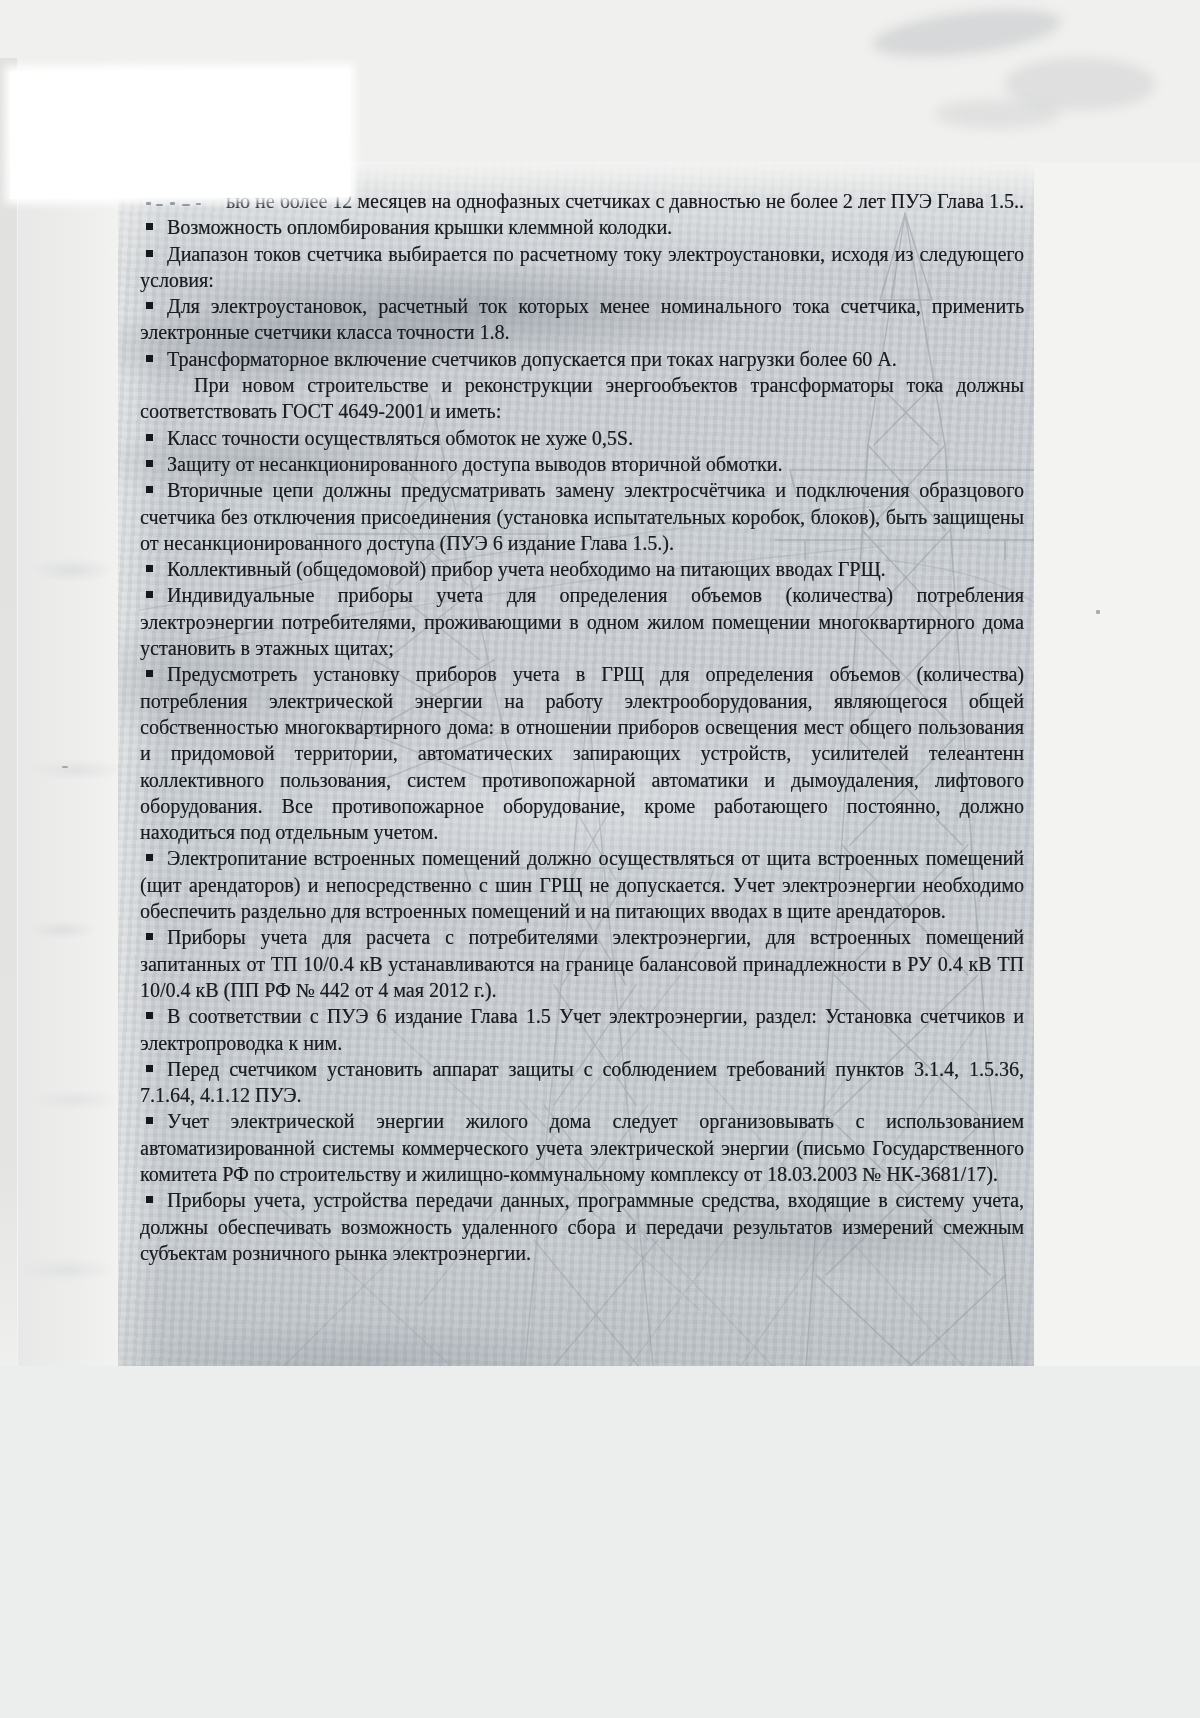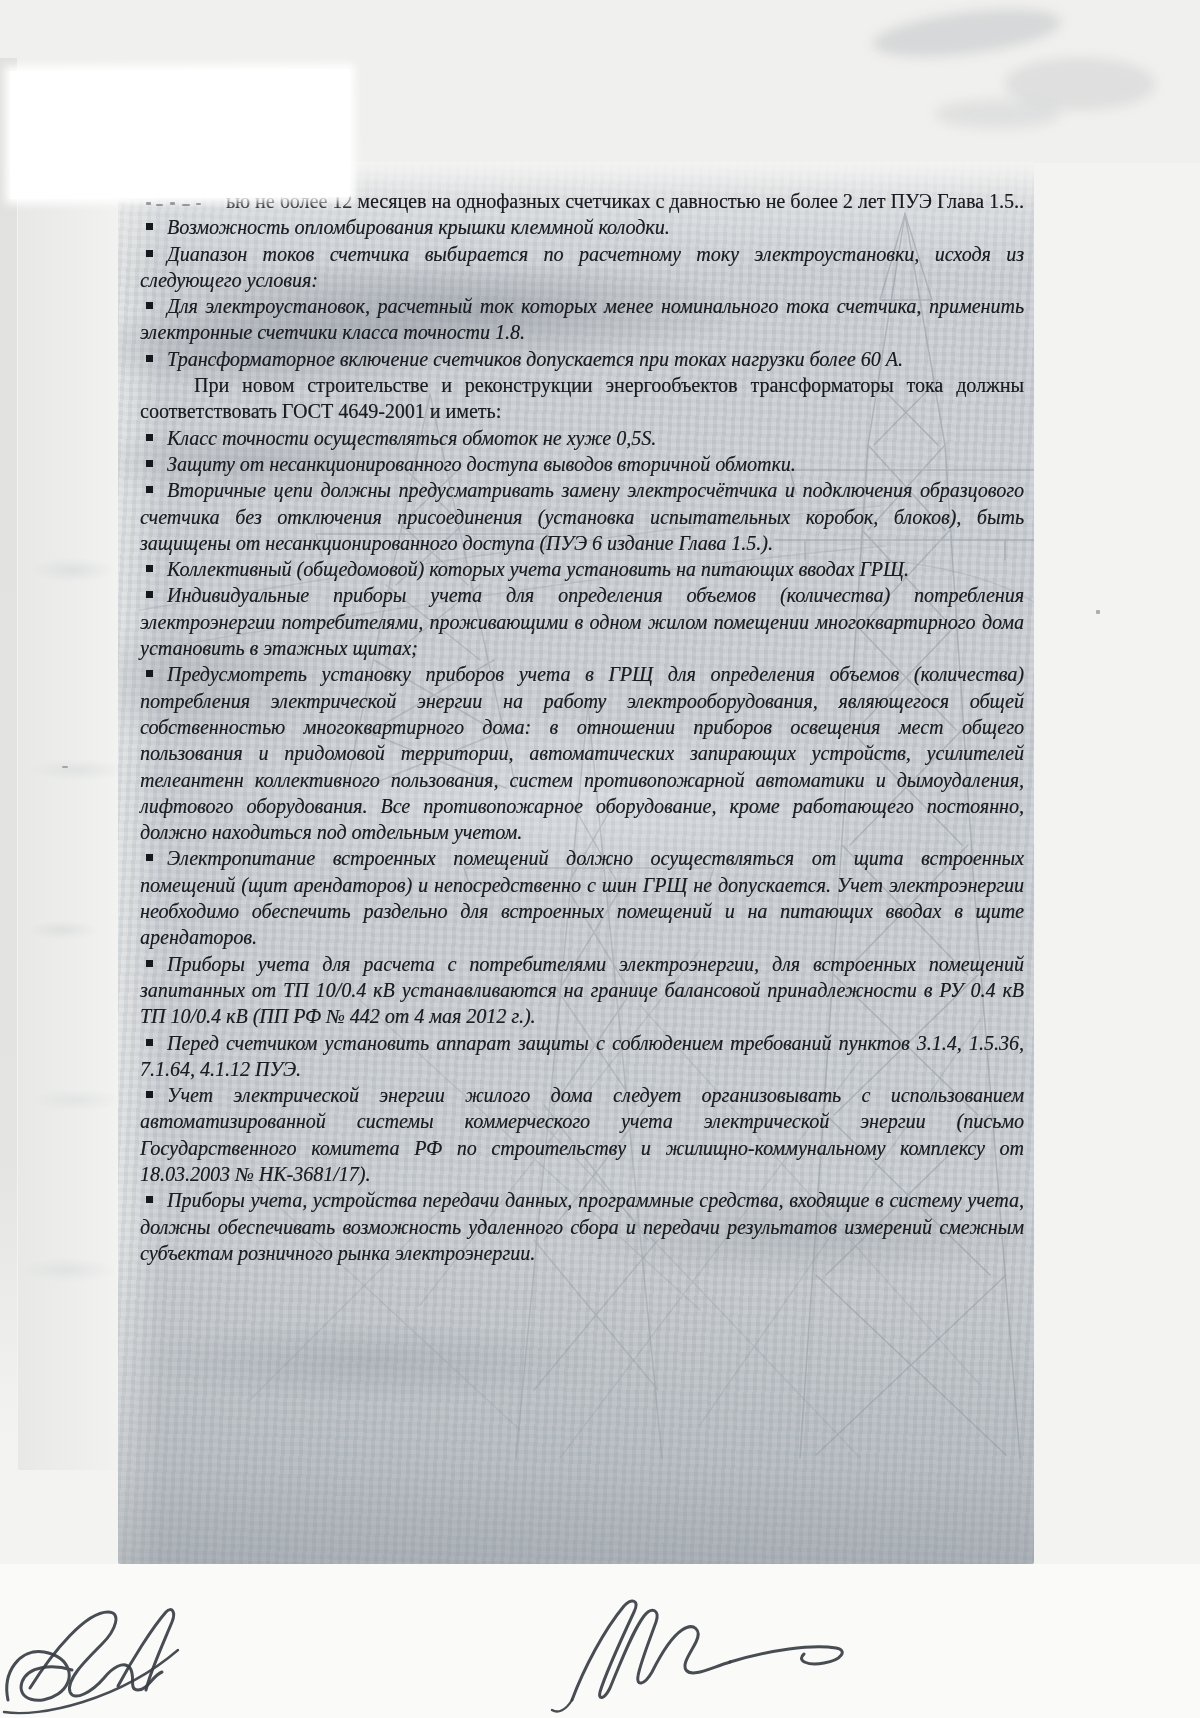--- a/index.html
+++ b/index.html
@@ -1,17 +1,17 @@
 <!DOCTYPE html>
 <html><head>
 <meta charset="utf-8">
 <style>
   html,body{margin:0;padding:0;background:#eceded;}
   .page{
-    position:relative;width:1200px;height:1718px;overflow:hidden;
+    position:relative;width:1200px;height:1366px;overflow:hidden;
     background:#f3f3f1;
     font-family:"Liberation Serif","DejaVu Serif",serif;
   }
   
   .top-band{position:absolute;left:0;top:0;width:1200px;height:163px;background:#f0f0ee;z-index:1;}
   .left-strip{position:absolute;left:0;top:58px;width:17px;height:1380px;z-index:1;
     background:linear-gradient(180deg,#e1e1df 0%,#e4e4e2 80%,rgba(228,228,226,0) 100%);}
   .left-margin-haze{position:absolute;left:18px;top:170px;width:100px;height:1300px;z-index:1;
     background:
       radial-gradient(60px 18px at 55px 400px,rgba(150,158,166,.18),transparent 70%),
@@ -53,21 +53,21 @@
 
   
   .textblock{
     position:absolute;left:140px;top:188px;width:884px;z-index:3;
     font-size:20px;line-height:26.3px;color:#191c21;
     text-shadow:.3px .3px .5px rgba(25,28,33,.5);
   }
   .para{text-align:justify;margin:0;}
   .para-continuation{text-indent:86px;}
   .para-indent{text-indent:54px;}
-  .para-bullet{text-indent:6px;font-style:italic;}
+  .para-bullet{text-indent:6px;}
   .bullet-sq{display:inline-block;width:7px;height:7px;background:#15181d;margin-right:14px;
     transform:translateY(-4px);}
 
   
   svg.sig{position:absolute;z-index:5;}
   .ink{stroke:#383d44;fill:none;stroke-width:3;stroke-linecap:round;stroke-linejoin:round;opacity:.92;}
   .bottom-band{position:absolute;left:0;top:1564px;width:1200px;height:154px;background:#fafaf9;z-index:1;}
 </style>
 </head>
 <body>
@@ -156,25 +156,26 @@
   <div class="textblock">
       <p class="para para-continuation"><span>ью не более 12 месяцев на однофазных счетчиках с давностью не более 2 лет ПУЭ Глава 1.5..</span></p>
       <p class="para para-bullet"><span class="bullet-sq"></span><span>Возможность опломбирования крышки клеммной колодки.</span></p>
       <p class="para para-bullet"><span class="bullet-sq"></span><span>Диапазон токов счетчика выбирается по расчетному току электроустановки, исходя из следующего условия:</span></p>
       <p class="para para-bullet"><span class="bullet-sq"></span><span>Для электроустановок, расчетный ток которых менее номинального тока счетчика, применить электронные счетчики класса точности 1.8.</span></p>
       <p class="para para-bullet"><span class="bullet-sq"></span><span>Трансформаторное включение счетчиков допускается при токах нагрузки более 60 А.</span></p>
       <p class="para para-indent"><span>При новом строительстве и реконструкции энергообъектов трансформаторы тока должны соответствовать ГОСТ 4649-2001 и иметь:</span></p>
       <p class="para para-bullet"><span class="bullet-sq"></span><span>Класс точности осуществляться обмоток не хуже 0,5S.</span></p>
       <p class="para para-bullet"><span class="bullet-sq"></span><span>Защиту от несанкционированного доступа выводов вторичной обмотки.</span></p>
       <p class="para para-bullet"><span class="bullet-sq"></span><span>Вторичные цепи должны предусматривать замену электросчётчика и подключения образцового счетчика без отключения присоединения (установка испытательных коробок, блоков), быть защищены от несанкционированного доступа (ПУЭ 6 издание Глава 1.5.).</span></p>
-      <p class="para para-bullet"><span class="bullet-sq"></span><span>Коллективный (общедомовой) которых учета установить на питающих вводах ГРЩ.</span></p>
+      <p class="para para-bullet"><span class="bullet-sq"></span><span>Коллективный (общедомовой) прибор учета необходимо на питающих вводах ГРЩ.</span></p>
       <p class="para para-bullet"><span class="bullet-sq"></span><span>Индивидуальные приборы учета для определения объемов (количества) потребления электроэнергии потребителями, проживающими в одном жилом помещении многоквартирного дома установить в этажных щитах;</span></p>
       <p class="para para-bullet"><span class="bullet-sq"></span><span>Предусмотреть установку приборов учета в ГРЩ для определения объемов (количества) потребления электрической энергии на работу электрооборудования, являющегося общей собственностью многоквартирного дома: в отношении приборов освещения мест общего пользования и придомовой территории, автоматических запирающих устройств, усилителей телеантенн коллективного пользования, систем противопожарной автоматики и дымоудаления, лифтового оборудования. Все противопожарное оборудование, кроме работающего постоянно, должно находиться под отдельным учетом.</span></p>
       <p class="para para-bullet"><span class="bullet-sq"></span><span>Электропитание встроенных помещений должно осуществляться от щита встроенных помещений (щит арендаторов) и непосредственно с шин ГРЩ не допускается. Учет электроэнергии необходимо обеспечить раздельно для встроенных помещений и на питающих вводах в щите арендаторов.</span></p>
       <p class="para para-bullet"><span class="bullet-sq"></span><span>Приборы учета для расчета с потребителями электроэнергии, для встроенных помещений запитанных от ТП 10/0.4 кВ устанавливаются на границе балансовой принадлежности в РУ 0.4 кВ ТП 10/0.4 кВ (ПП РФ № 442 от 4 мая 2012 г.).</span></p>
+      <p class="para para-bullet"><span class="bullet-sq"></span><span>В соответствии с ПУЭ 6 издание Глава 1.5 Учет электроэнергии, раздел: Установка счетчиков и электропроводка к ним.</span></p>
       <p class="para para-bullet"><span class="bullet-sq"></span><span>Перед счетчиком установить аппарат защиты с соблюдением требований пунктов 3.1.4, 1.5.36, 7.1.64, 4.1.12 ПУЭ.</span></p>
       <p class="para para-bullet"><span class="bullet-sq"></span><span>Учет электрической энергии жилого дома следует организовывать с использованием автоматизированной системы коммерческого учета электрической энергии (письмо Государственного комитета РФ по строительству и жилищно-коммунальному комплексу от 18.03.2003 № НК-3681/17).</span></p>
       <p class="para para-bullet"><span class="bullet-sq"></span><span>Приборы учета, устройства передачи данных, программные средства, входящие в систему учета, должны обеспечивать возможность удаленного сбора и передачи результатов измерений смежным субъектам розничного рынка электроэнергии.</span></p>
     </div>
 
   <svg class="sig" style="left:0;top:1575px;" width="220" height="143" viewBox="0 0 220 143">
     <path class="ink" d="M8,125 C2,97 20,73 44,77 C70,81 78,105 58,119 C40,131 16,125 22,107 C28,91 52,89 72,95"></path>
     <path class="ink" d="M30,113 C54,75 86,37 108,37 C122,37 116,55 102,69 C84,87 66,105 70,117 C74,127 92,117 104,103 C112,93 124,85 130,93 C136,101 128,115 138,115 C148,115 152,101 162,97"></path>
     <path class="ink" d="M118,111 C132,85 152,53 166,37 C172,31 176,37 172,47 C162,71 150,97 146,115"></path>
     <path class="ink" style="stroke-width:2.4" d="M4,137 C40,143 120,125 178,75"></path>

